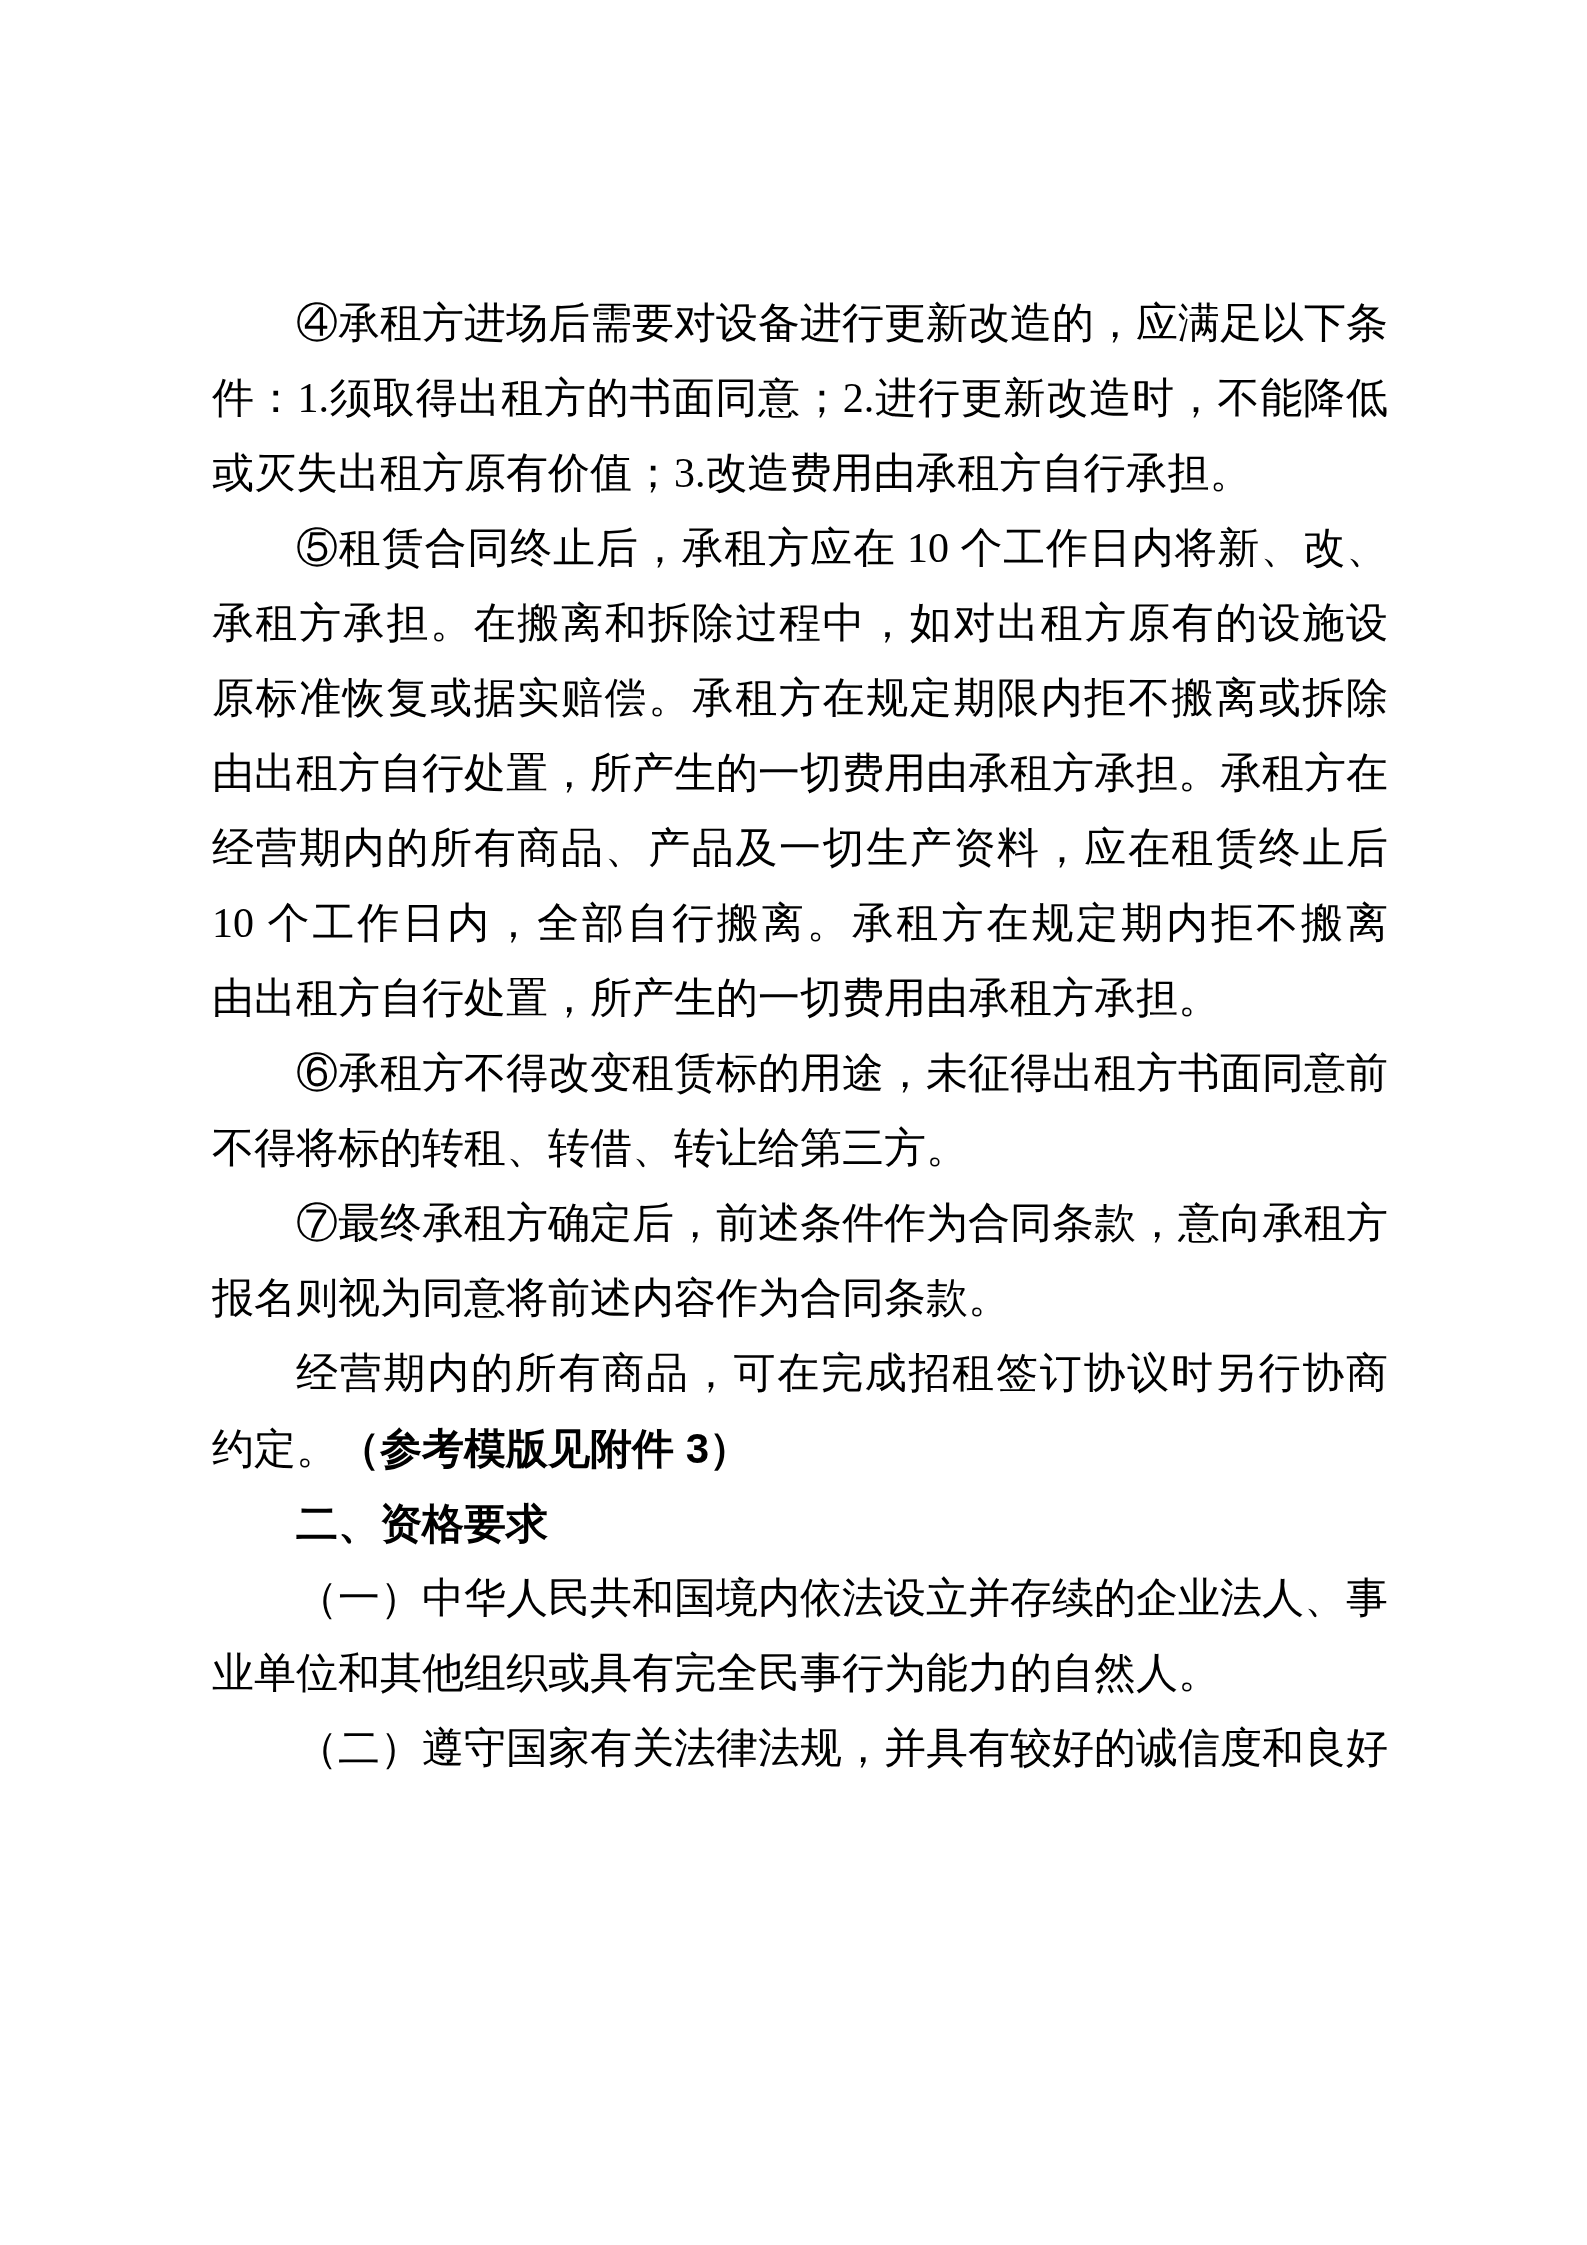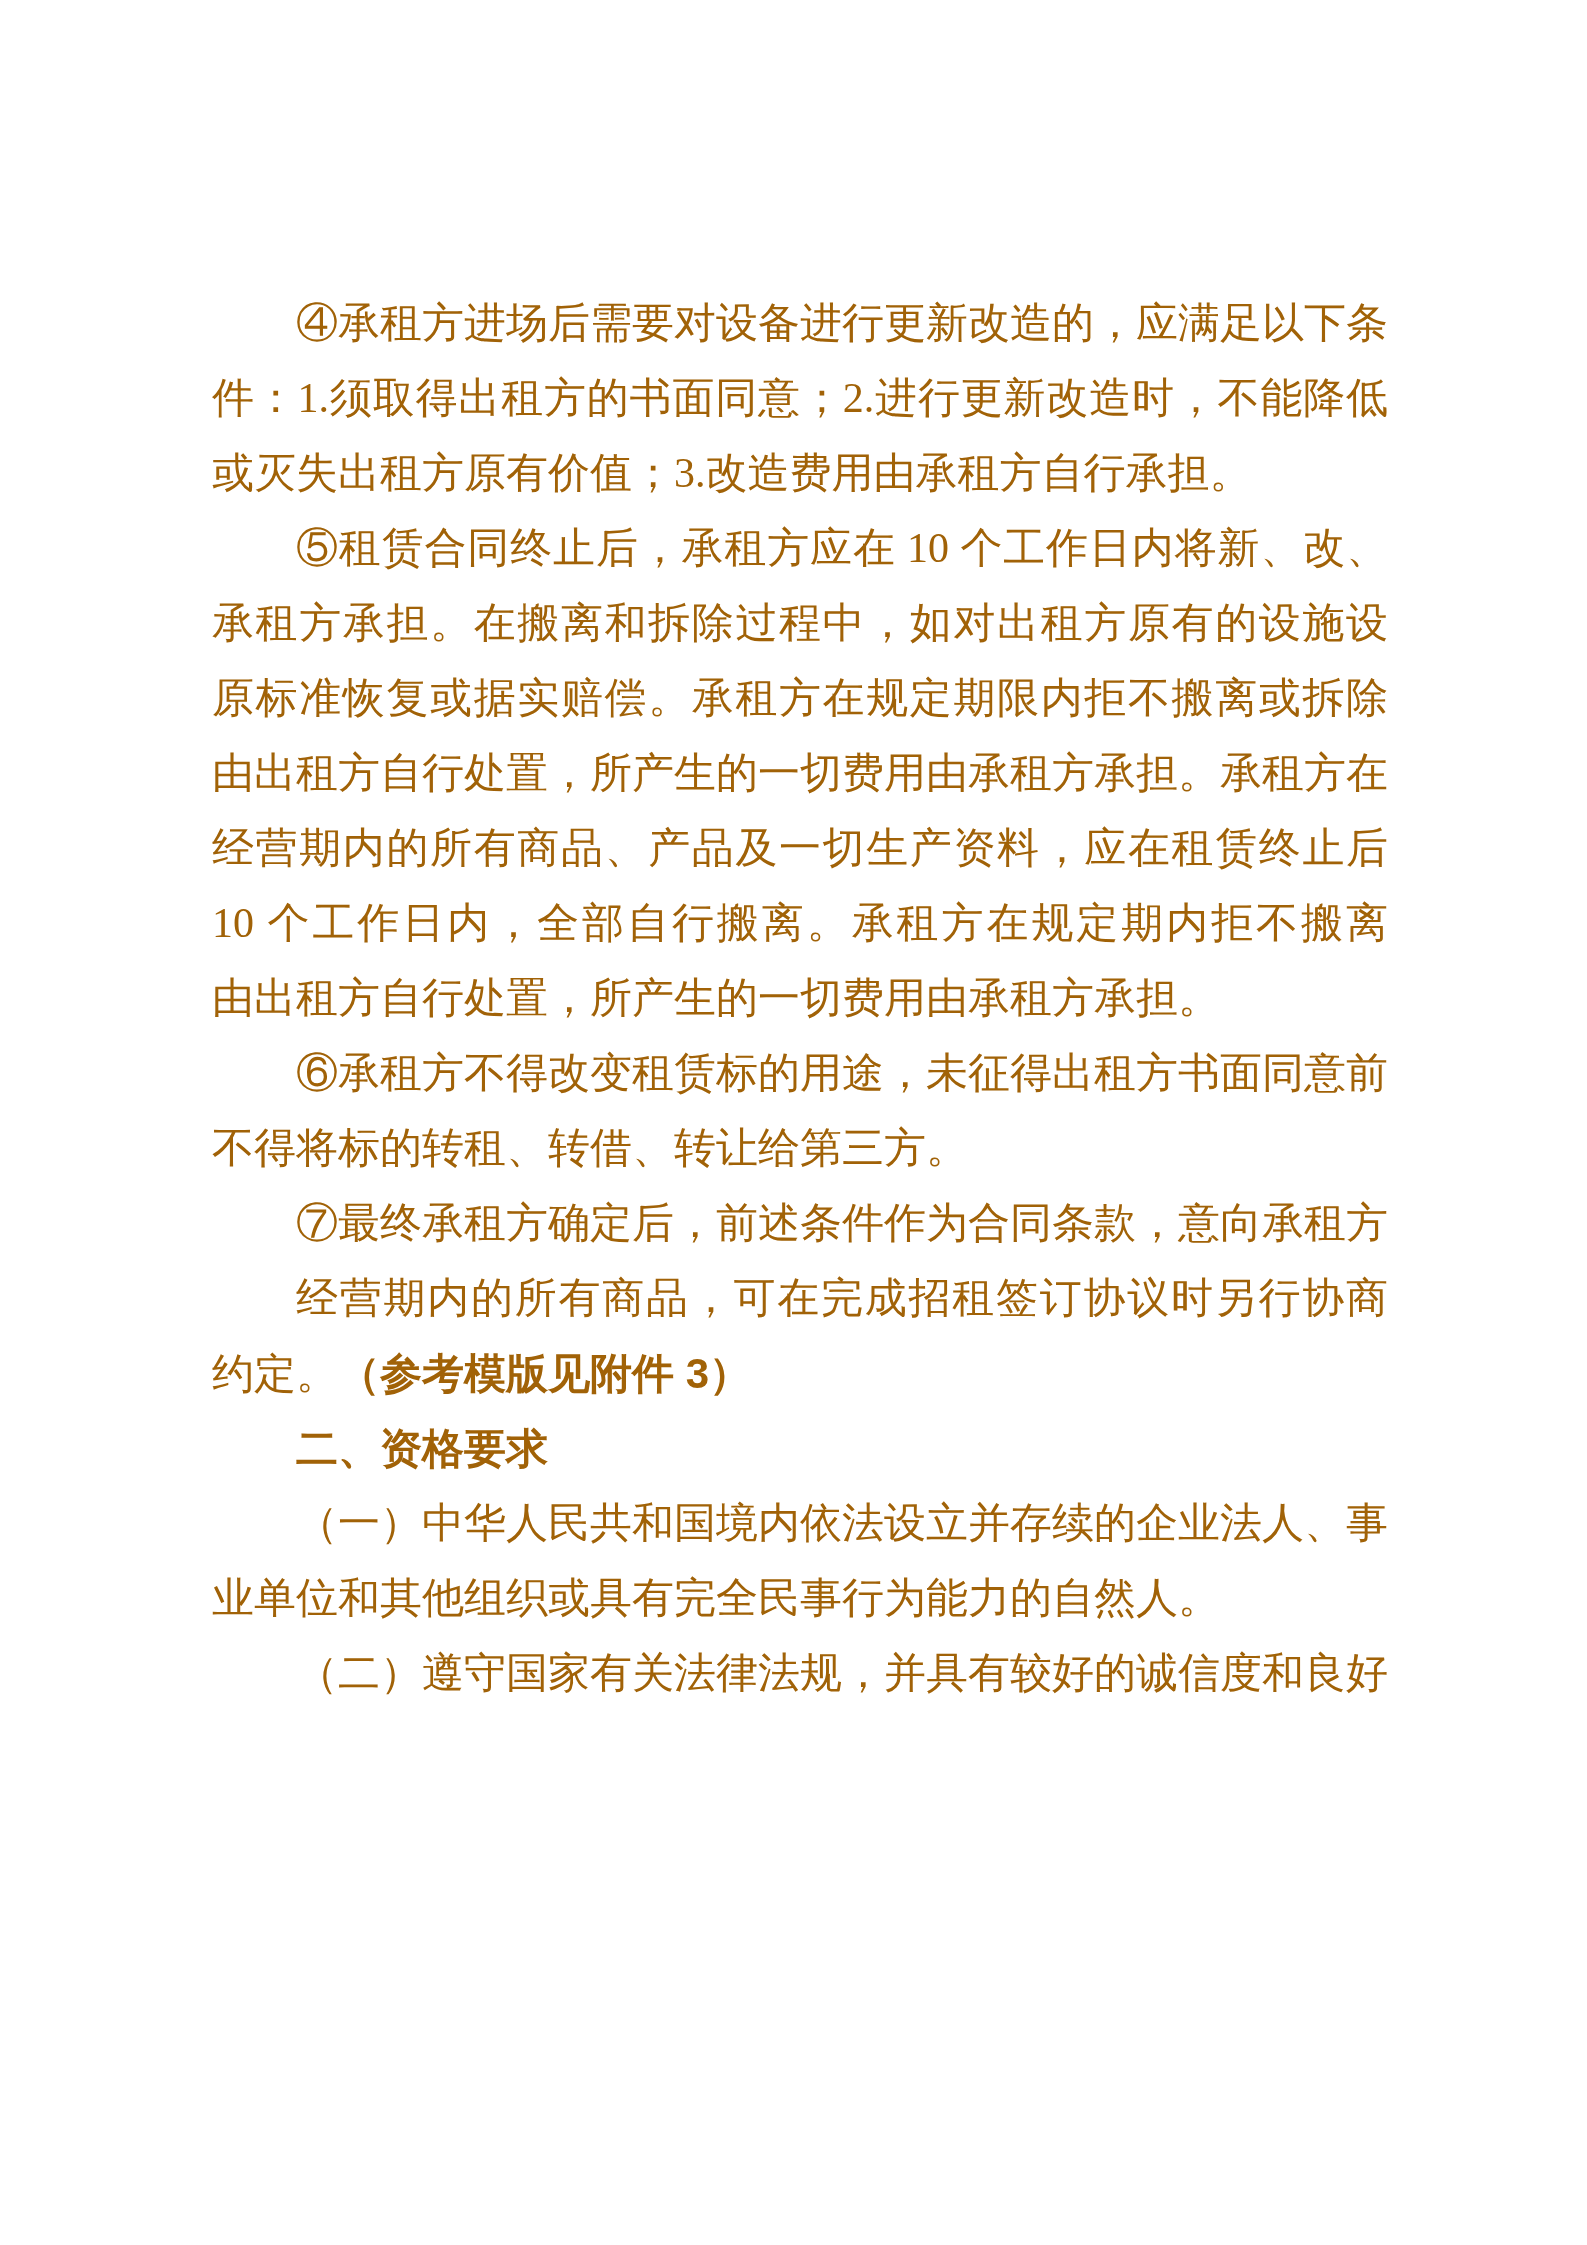--- a/index.html
+++ b/index.html
@@ -10,21 +10,21 @@
     background: #ffffff;
     position: relative;
     overflow: hidden;
     font-family: "Liberation Serif", "DejaVu Serif", serif;
   }
   .doc {
     position: absolute;
     left: 212px;
     top: 286px;
     width: 1176px;
-    color: #a16207;
+    color: #000000;
   }
   .line {
     font-size: 42px;
     line-height: 75px;
     height: 75px;
     overflow: hidden;
     text-align: justify;
     text-align-last: left;
   }
   .line.fill { text-align-last: justify; }
@@ -45,20 +45,21 @@
     <div class="line fill indent">⑤租赁合同终止后，承租方应在 10 个工作日内将新、改、</div>
     <div class="line fill">承租方承担。在搬离和拆除过程中，如对出租方原有的设施设备、</div>
     <div class="line fill">原标准恢复或据实赔偿。承租方在规定期限内拒不搬离或拆除的，</div>
     <div class="line fill">由出租方自行处置，所产生的一切费用由承租方承担。承租方在</div>
     <div class="line fill">经营期内的所有商品、产品及一切生产资料，应在租赁终止后</div>
     <div class="line fill">10 个工作日内，全部自行搬离。承租方在规定期内拒不搬离的，</div>
     <div class="line end">由出租方自行处置，所产生的一切费用由承租方承担。</div>
     <div class="line fill indent">⑥承租方不得改变租赁标的用途，未征得出租方书面同意前</div>
     <div class="line end">不得将标的转租、转借、转让给第三方。</div>
     <div class="line fill indent">⑦最终承租方确定后，前述条件作为合同条款，意向承租方</div>
+    <div class="line end">报名则视为同意将前述内容作为合同条款。</div>
     <div class="line fill indent">经营期内的所有商品，可在完成招租签订协议时另行协商</div>
     <div class="line end">
       <span>约定。</span><span class="hei">（参考模版见附件 3）</span>
     </div>
     <div class="line end indent hei">二、资格要求</div>
     <div class="line fill indent">（一）中华人民共和国境内依法设立并存续的企业法人、事</div>
     <div class="line end">业单位和其他组织或具有完全民事行为能力的自然人。</div>
     <div class="line fill indent">（二）遵守国家有关法律法规，并具有较好的诚信度和良好</div>
   </div>
 </div>

